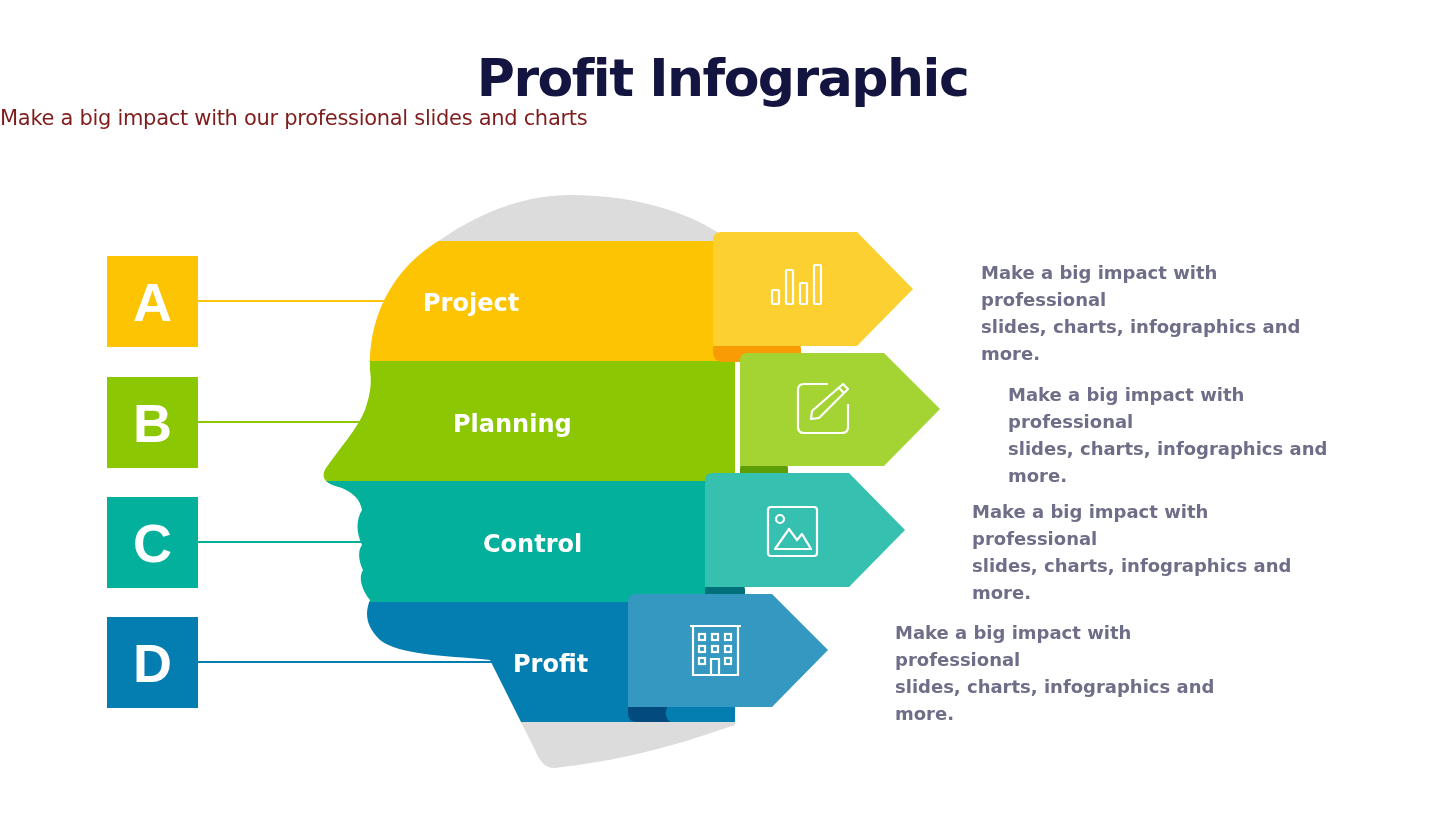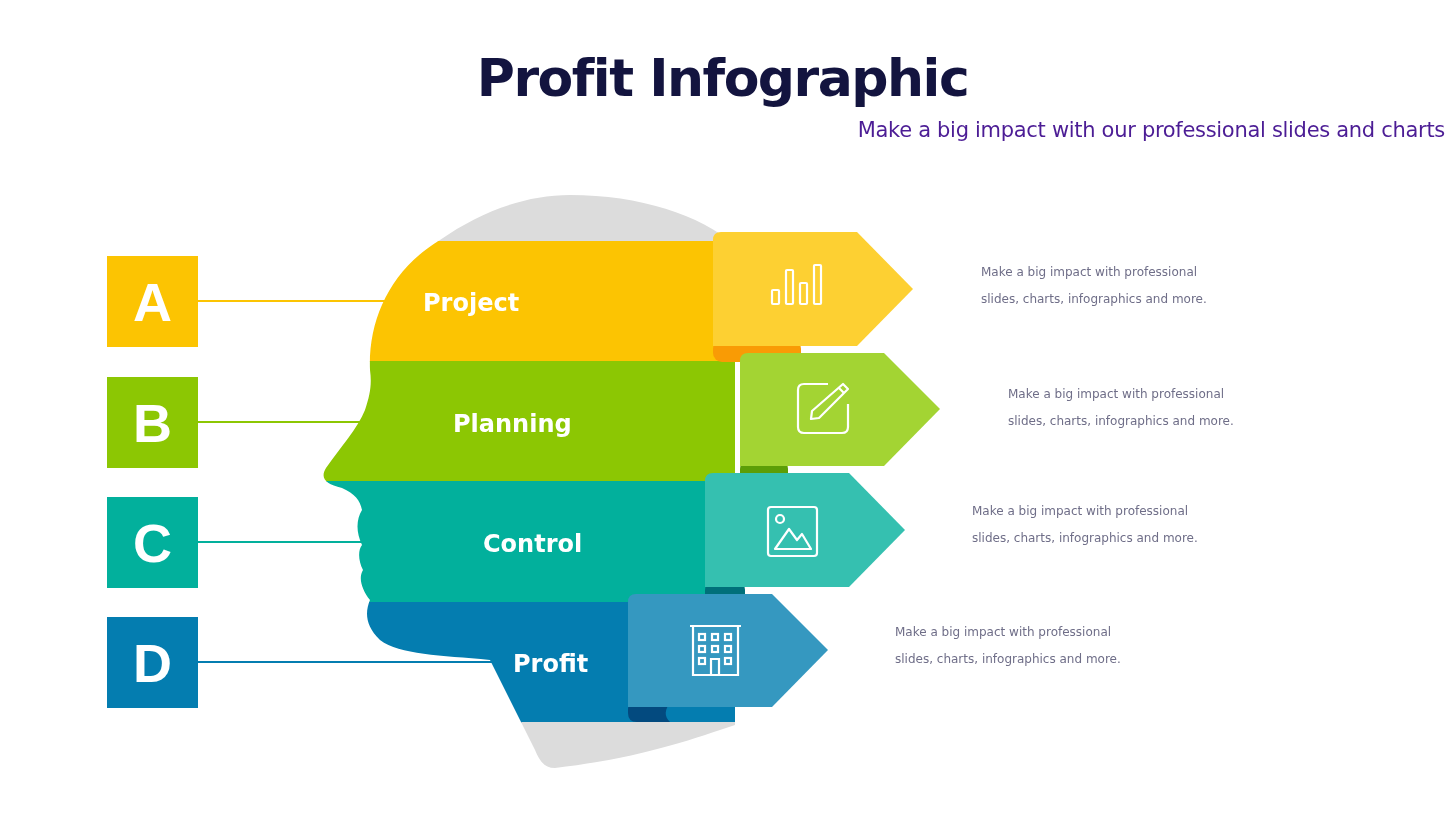--- a/index.html
+++ b/index.html
@@ -1,20 +1,20 @@
 <!DOCTYPE html>
 <html><head>
 <meta charset="utf-8">
 <style>
   html, body { margin:0; padding:0; background:#ffffff; }
   body { width:1445px; height:814px; position:relative; overflow:hidden; font-family:"DejaVu Sans", sans-serif; }
   .title { position:absolute; left:0; width:1445px; top:48px; text-align:center; font-size:52px; font-weight:bold; color:#13143f; letter-spacing:-1.5px; }
-  .subtitle { position:absolute; left:0; width:1445px; top:118px; text-align:right; font-size:21px; color:#4c1d95; letter-spacing:-0.3px; }
+  .subtitle { position:absolute; left:0; width:1445px; top:106px; text-align:left; font-size:21px; color:#7f1d1d; letter-spacing:-0.3px; }
   .letter-box { position:absolute; left:107px; width:91px; height:91px; color:#fff; font-family:"Liberation Sans", sans-serif; font-weight:bold; font-size:54px; display:flex; align-items:center; justify-content:center; }
-  .desc { position:absolute; font-size:12px; line-height:27px; color:#6f6e88; width:360px; }
+  .desc { position:absolute; font-size:18px; line-height:27px; color:#6f6e88; width:360px;font-weight:bold; }
   svg.main { position:absolute; left:0; top:0; }
   .seg-label { font-family:"DejaVu Sans", sans-serif; font-weight:bold; font-size:24px; fill:#ffffff; }
 </style>
 </head>
 <body>
 
 <div class="title">Profit Infographic</div>
 <div class="subtitle">Make a big impact with our professional slides and charts</div>
 
 <div class="letter-box" style="top:256px;background:#fcc402;">A</div>

